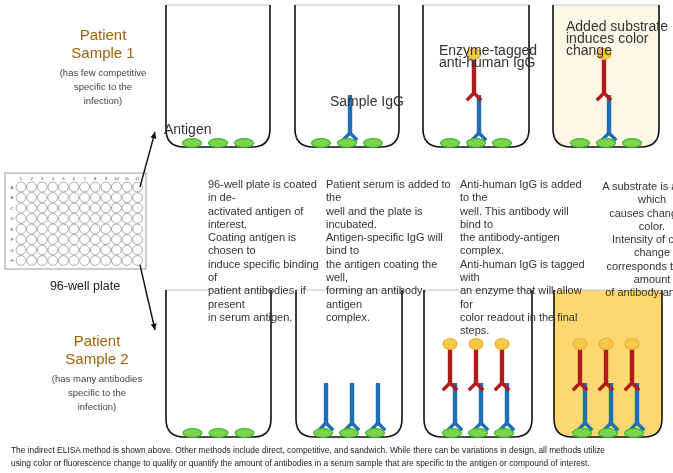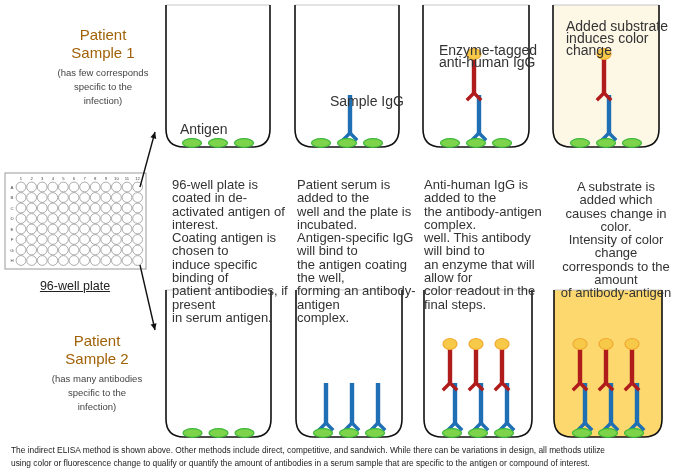--- a/index.html
+++ b/index.html
@@ -1,21 +1,21 @@
 <!DOCTYPE html>
 <html><head>
 <meta charset="utf-8">
 <style>
   html, body { margin:0; padding:0; background:#ffffff; }
   body { width:673px; height:473px; position:relative; overflow:hidden;
          font-family:"Liberation Sans", sans-serif; color:#333; }
   .abs { position:absolute; }
   .sample-title { font-size:15px; color:#a16207; text-align:center; line-height:18px; }
   .sample-sub { font-size:9.5px; color:#444; text-align:center; line-height:14px; }
-  .desc { font-size:13px; line-height:13.3px; color:#333; }
+  .desc { font-size:11px; line-height:13.3px; color:#333;margin-left:36px; }
   .well-label { font-size:14px; color:#333; line-height:12px; }
   .caption { font-size:8.4px; line-height:13px; color:#222; }
   .plate-label { font-size:12.5px; color:#222; text-align:center; }
   svg { position:absolute; left:0; top:0; }
 </style>
 </head>
 <body>
 
 <svg id="diagram" width="673" height="473" viewBox="0 0 673 473">
     <g>
@@ -295,68 +295,69 @@
       <ellipse cx="608" cy="433" rx="9.5" ry="4.3" fill="#7dd34a" stroke="#3cb83a" stroke-width="1.2"></ellipse>
       <ellipse cx="634" cy="433" rx="9.5" ry="4.3" fill="#7dd34a" stroke="#3cb83a" stroke-width="1.2"></ellipse>
     </g>
   </svg>
 
 <div class="abs sample-title" style="left:40px; top:26px; width:126px;">
   <div>Patient</div>
   <div>Sample 1</div>
 </div>
 <div class="abs sample-sub" style="left:40px; top:66px; width:126px;">
-  <div>(has few corresponds</div>
+  <div>(has few competitive</div>
   <div>specific to the</div>
   <div>infection)</div>
 </div>
 
 <div class="abs sample-title" style="left:34px; top:332px; width:126px;">
   <div>Patient</div>
   <div>Sample 2</div>
 </div>
 <div class="abs sample-sub" style="left:34px; top:372px; width:126px;">
   <div>(has many antibodies</div>
   <div>specific to the</div>
   <div>infection)</div>
 </div>
 
-<div class="abs plate-label" style="left:0px; top:279px; width:150px;text-decoration:underline;">96-well plate</div>
-
-<div class="abs well-label" style="left:180px; top:123px;">Antigen</div>
+<div class="abs plate-label" style="left:10px; top:279px; width:150px;">96-well plate</div>
+
+<div class="abs well-label" style="left:164px; top:123px;">Antigen</div>
 <div class="abs well-label" style="left:330px; top:95px;">Sample IgG</div>
 <div class="abs well-label" style="left:439px; top:44px;">
   <div>Enzyme-tagged</div>
   <div>anti-human IgG</div>
 </div>
 <div class="abs well-label" style="left:566px; top:20px;">
   <div>Added substrate</div>
   <div>induces color change</div>
 </div>
 
 <div class="abs desc" style="left:172px; top:178px; width:118px;">
   <div>96-well plate is coated in de-</div>
   <div>activated antigen of interest.</div>
   <div>Coating antigen is chosen to</div>
   <div>induce specific binding of</div>
   <div>patient antibodies, if present</div>
   <div>in serum antigen.</div>
 </div>
-<div class="abs desc" style="left:297px; top:178px; width:126px;">
+<div class="abs desc" style="left:290px; top:178px; width:126px;">
   <div>Patient serum  is added to the</div>
   <div>well and the plate is incubated.</div>
   <div>Antigen-specific IgG  will bind to</div>
   <div>the antigen coating the well,</div>
   <div>forming an antibody-antigen</div>
   <div>complex.</div>
 </div>
 <div class="abs desc" style="left:424px; top:178px; width:126px;">
   <div>Anti-human IgG is added to the</div>
+  <div>well. This antibody will bind to</div>
   <div>the antibody-antigen complex.</div>
-  <div>well. This antibody will bind to</div>
+  <div>Anti-human IgG is tagged with</div>
   <div>an enzyme that will allow for</div>
   <div>color readout in the final steps.</div>
 </div>
 <div class="abs desc" style="left:560px; top:180px; width:112px;text-align:center;">
   <div>A substrate is added which</div>
   <div>causes change in color.</div>
   <div>Intensity of color change</div>
   <div>corresponds to the amount</div>
   <div>of antibody-antigen</div>
 </div>

